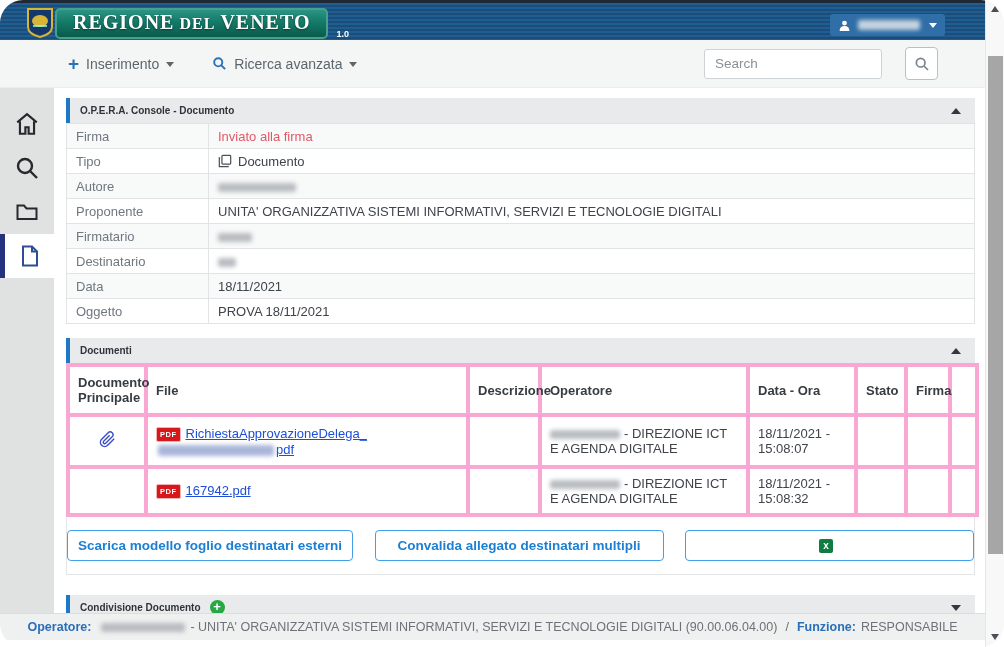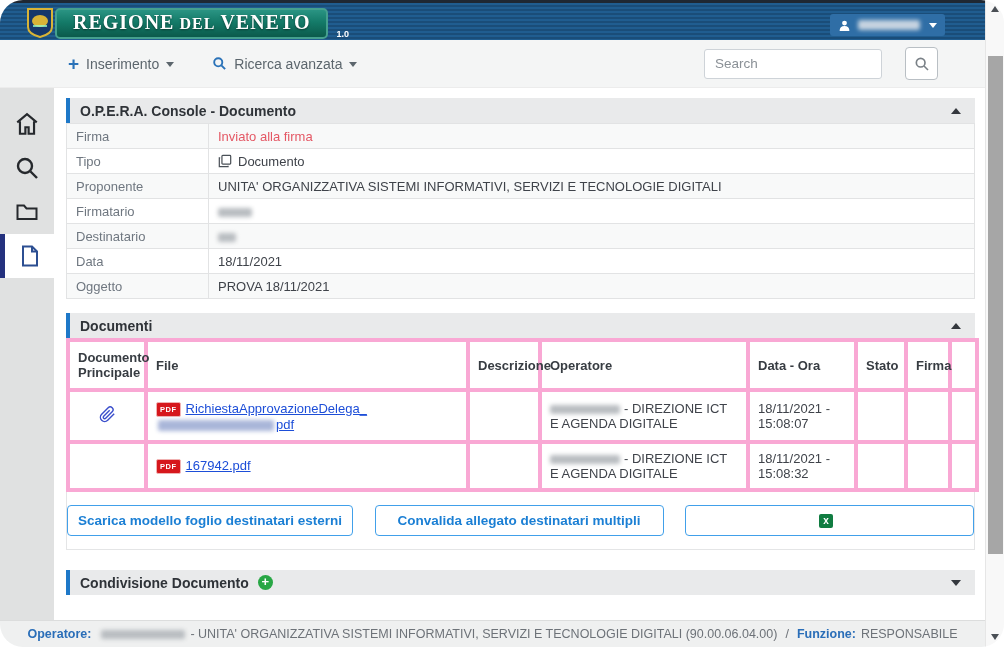--- a/index.html
+++ b/index.html
@@ -70,21 +70,21 @@
   .sidebar { width: 54px; background: #e0e1e1; padding-top: 14px; }
   .side-item { height: 44px; display: flex; align-items: center; justify-content: center; cursor: pointer; }
   .side-item.active { background: #fff; border-left: 5px solid #24317e; }
   .content { flex: 1; background: #fff; padding: 10px 10px 0 12px; overflow: hidden; }
 
   
   .panel-header {
     height: 25px; background: #e9eaeb; border-left: 4px solid #1e78c8;
     display: flex; align-items: center; padding: 0 12px 0 10px; position: relative;
   }
-  .panel-title { font-size: 14px; font-weight: bold; color: #2f3338; }
+  .panel-title { font-size: 10px; font-weight: bold; color: #2f3338; }
   .panel-caret-up, .panel-caret-down { position: absolute; right: 14px; }
   .panel-caret-up { width: 0; height: 0; border-left: 5px solid transparent; border-right: 5px solid transparent; border-bottom: 6px solid #34383e; }
   .panel-caret-down { width: 0; height: 0; border-left: 5px solid transparent; border-right: 5px solid transparent; border-top: 6px solid #34383e; }
   .add-circle {
     width: 15px; height: 15px; border-radius: 50%; background: #28a745; color: #fff;
     font-size: 13px; font-weight: bold; line-height: 14px; text-align: center;
     margin-left: 9px; cursor: pointer;
   }
 
   
@@ -133,21 +133,21 @@
   
   .redact { display: inline-block; height: 9px; background: #b9bdc1; border-radius: 2px; filter: blur(2px); vertical-align: middle; }
   .redact.user { background: #c6d3e0; width: 62px; height: 10px; }
   .redact.w78 { width: 78px; } .redact.w34 { width: 34px; } .redact.w18 { width: 18px; }
   .redact.op { width: 70px; margin-right: 4px; }
   .redact.linkblur { background: #a9b6d9; width: 116px; height: 11px; margin: 0 2px; }
   .redact.foot { width: 84px; margin: 0 5px; }
 
   
   .footer {
-    position: absolute; bottom: 0; left: 0; width: 985px; height: 27px;
+    position: absolute; bottom: 7px; left: 0; width: 985px; height: 27px;
     background: #eff0f0; border-top: 1px solid #dcdddd;
     display: flex; align-items: center; justify-content: center;
     font-size: 12.5px; color: #6d7278; white-space: nowrap;
   }
   .footer .blue { color: #2a6eb8; font-weight: bold; }
   .footer .sep { margin: 0 8px; }
   .footer .fx { margin-right: 5px; }
 
   
   .scrollbar {
@@ -261,20 +261,24 @@
           <tr>
             <td class="lbl">Tipo</td>
             <td class="val">
               <span class="type-icon">
                 <svg viewBox="0 0 16 16" width="14" height="14" fill="none" stroke="#4a5057" stroke-width="1.4">
                   <rect x="4.5" y="1.5" width="10" height="10" rx="1"></rect>
                   <path d="M2.5 4.5 h-1 v10 h10 v-1"></path>
                 </svg>
               </span><span>Documento</span>
             </td>
+          </tr>
+          <tr>
+            <td class="lbl">Autore</td>
+            <td class="val"><span class="redact w78"></span></td>
           </tr>
           <tr>
             <td class="lbl">Proponente</td>
             <td class="val">UNITA' ORGANIZZATIVA SISTEMI INFORMATIVI, SERVIZI E TECNOLOGIE DIGITALI</td>
           </tr>
           <tr>
             <td class="lbl">Firmatario</td>
             <td class="val"><span class="redact w34"></span></td>
           </tr>
           <tr>

